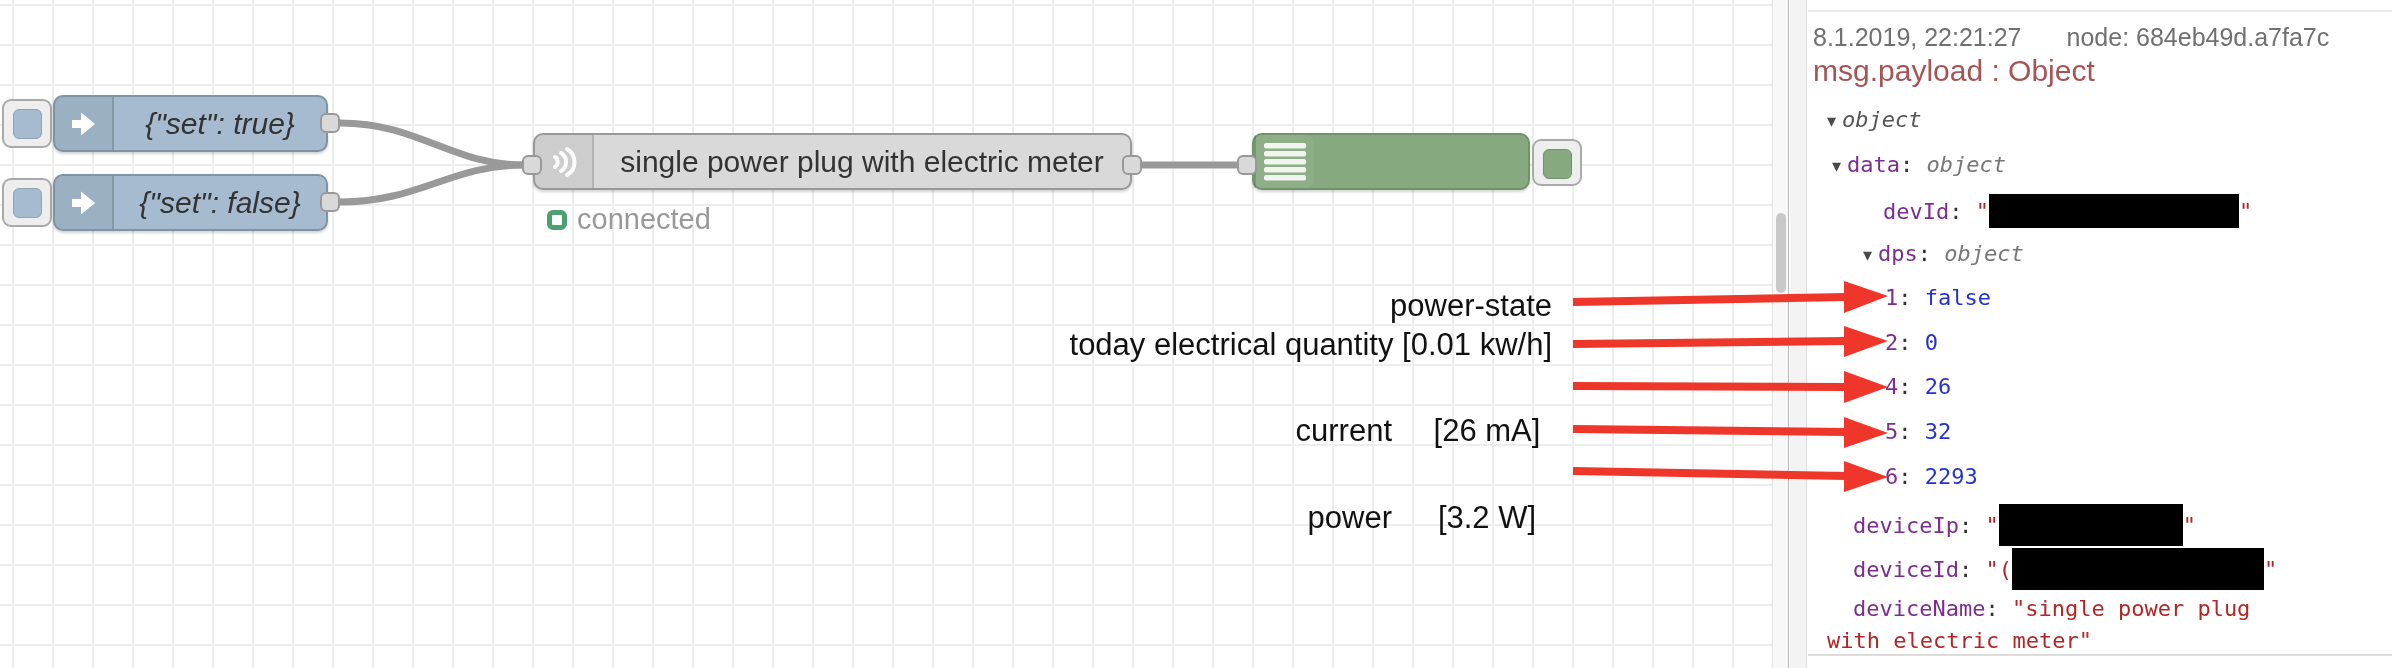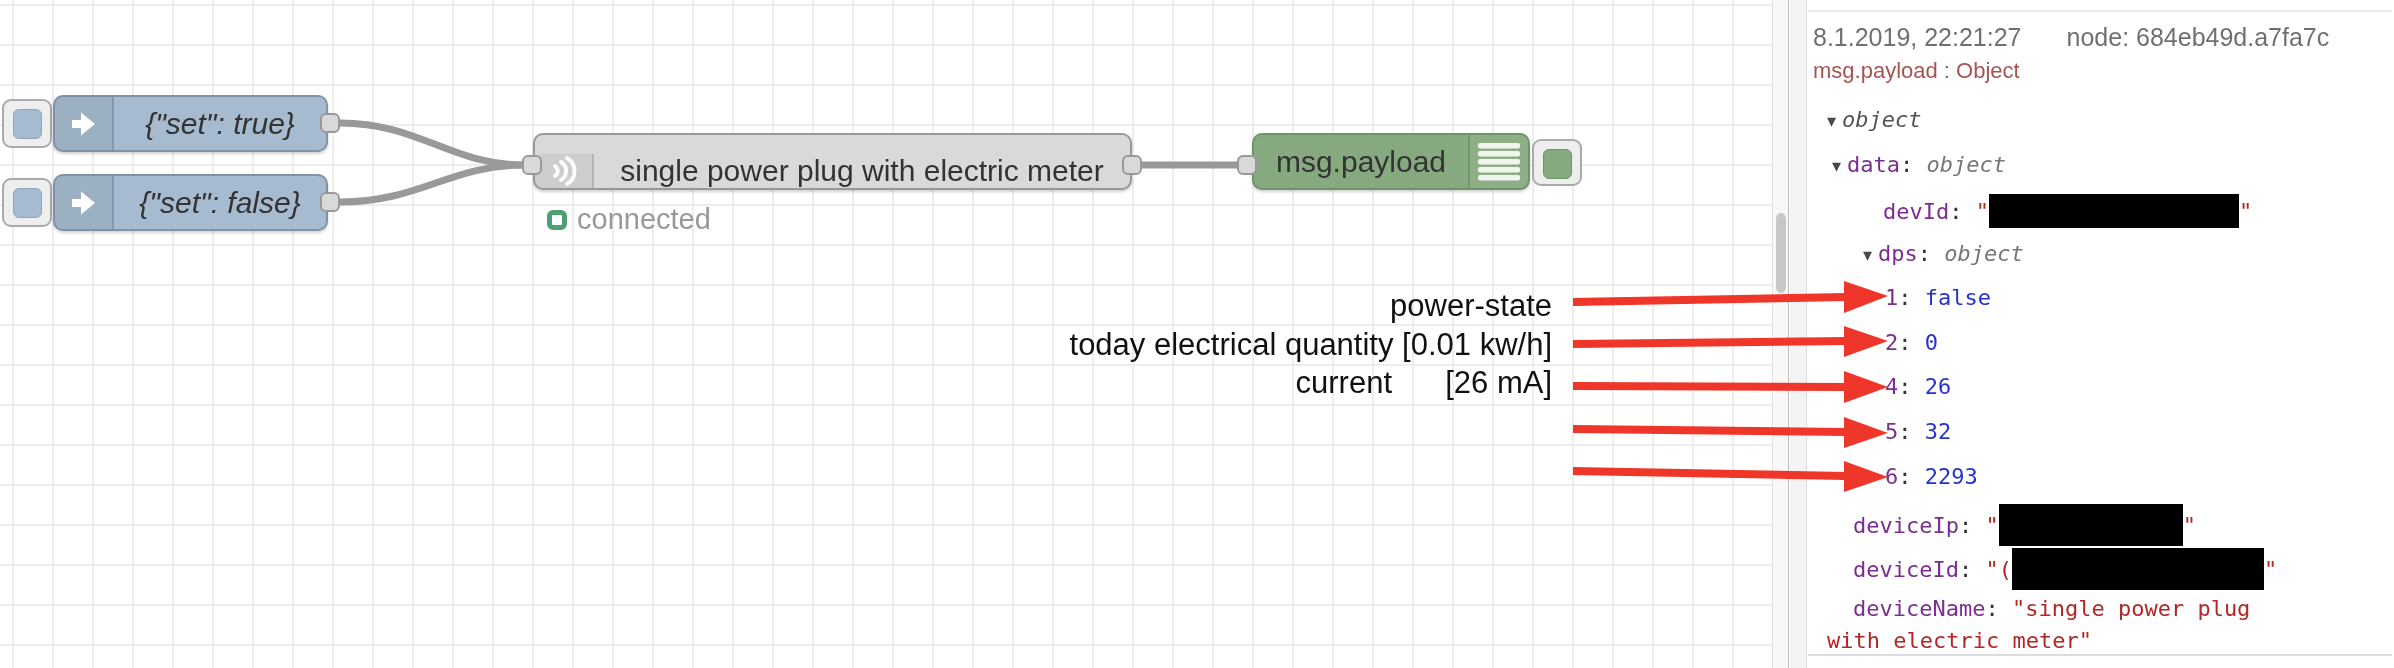--- a/index.html
+++ b/index.html
@@ -21,21 +21,21 @@
   
   .node{position:absolute;height:57px;border-radius:10px;display:flex;align-items:stretch;
         box-sizing:border-box;z-index:3;box-shadow:0 2px 3px rgba(0,0,0,.18);}
   .node .label{flex:1;display:flex;align-items:center;justify-content:center;
         font-size:30px;color:#333;white-space:nowrap;}
   .icon-area{width:57px;background:rgba(0,0,0,.055);display:flex;align-items:center;
         justify-content:center;border-top-left-radius:8px;border-bottom-left-radius:8px;}
   .inject{background:#a6bbcf;border:2px solid #7e93a5;}
   .inject .icon-area{border-right:2px solid rgba(0,0,0,.14);}
   .inject .label{font-style:italic;}
-  .device{background:#d9d9d9;border:2px solid #999;align-items:flex-end;}
+  .device{background:#d9d9d9;border:2px solid #999;}
   .device .icon-area{border-right:2px solid rgba(0,0,0,.12);}
   .debugnode{background:#87a980;border:2px solid #70946a;}
   .icon-area-right{width:58px;background:rgba(255,255,255,.06);border-left:2px solid rgba(0,0,0,.14);
         display:flex;align-items:center;justify-content:center;
         border-top-right-radius:8px;border-bottom-right-radius:8px;}
 
   .port{position:absolute;width:20px;height:20px;background:#d9d9d9;border:2px solid #999;
         border-radius:6px;box-sizing:border-box;z-index:4;}
 
   .sq-btn{position:absolute;width:50px;height:49px;background:#eee;border:2px solid #aaa;
@@ -46,38 +46,38 @@
 
   .status{position:absolute;left:547px;top:203px;z-index:3;display:flex;align-items:center;}
   .status-dot{width:20px;height:20px;box-sizing:border-box;border:5px solid #4aa070;
         border-radius:6px;background:#fff;}
   .status-label{margin-left:10px;font-size:29px;color:#999;text-align:center;}
 
   
   .annotations{position:absolute;top:287px;right:842px;z-index:5;text-align:right;
         font-size:31px;color:#111;line-height:38.7px;white-space:nowrap;}
   .ann-row{display:flex;justify-content:flex-end;align-items:baseline;}
-  .ann-val{display:inline-block;width:130px;margin-left:30px;text-align:right;}
+  .ann-val{display:inline-block;width:130px;margin-left:30px;text-align:center;margin-top:48px;}
 
   
   .vscrollbar{position:absolute;left:1772px;top:0;width:17px;height:668px;background:#f8f8f8;
         border-left:1px solid #e2e2e2;border-right:1px solid #bbb;box-sizing:border-box;}
   .vthumb{position:absolute;left:3px;top:213px;width:10px;height:80px;background:#c8c8c8;border-radius:5px;}
   .separator{position:absolute;left:1790px;top:0;width:17px;height:668px;background:#f3f3f3;
         border-right:1px solid #ddd;box-sizing:border-box;}
 
   
   .sidebar{position:absolute;left:1807px;top:0;width:587px;height:541px;background:#fff;}
   .msg{position:absolute;left:1px;top:10px;width:584px;height:646px;
         border-top:2px solid #eaeaea;border-bottom:2px solid #ddd;box-sizing:border-box;}
   .drow{position:absolute;white-space:nowrap;font-family:"DejaVu Sans Mono",monospace;
         font-size:22px;line-height:28px;color:#333;}
   .meta{font-family:"Liberation Sans",sans-serif;font-size:25px;color:#707070;}
   .meta .nodeid{margin-left:45px;}
-  .topic{font-family:"Liberation Sans",sans-serif;font-size:22px;color:#a65454;}
+  .topic{font-family:"Liberation Sans",sans-serif;font-size:30px;color:#a65454;}
   .tri{color:#4a4a4a;font-size:18px;margin-right:6px;font-family:"DejaVu Sans",sans-serif;}
   .k{color:#7b2d90;}
   .c{color:#333;}
   .t{font-style:italic;color:#777;}
   .t-root{font-style:italic;color:#555;}
   .v-num{color:#2433cf;}
   .v-str{color:#b32626;}
   .redact{display:inline-block;background:#000;height:34px;vertical-align:middle;
         position:relative;top:-2px;}
   .dname{white-space:normal;width:460px;text-indent:26px;line-height:32px;}
@@ -134,21 +134,20 @@
     <div class="label">single power plug with electric meter</div>
   </div>
   <div class="port" style="left:522px;top:155px;"></div>
   <div class="port" style="left:1122px;top:155px;"></div>
   <div class="status">
     <div class="status-dot"></div>
     <div class="status-label">connected</div>
   </div>
 
   <div class="node debugnode" style="left:1252px;top:133px;width:278px;">
-    <div class="label">msg.payload</div>
     <div class="icon-area-right">
       <svg width="44" height="40" viewBox="0 0 44 40">
         <g fill="#fff" opacity="0.88">
           <rect x="1" y="1" width="42" height="5.5" rx="2"></rect>
           <rect x="1" y="9" width="42" height="5.5" rx="2"></rect>
           <rect x="1" y="17" width="42" height="5.5" rx="2"></rect>
           <rect x="1" y="25" width="42" height="5.5" rx="2"></rect>
           <rect x="1" y="33" width="42" height="5.5" rx="2"></rect>
         </g>
       </svg>
@@ -162,20 +161,24 @@
   <div class="annotations">
     <div class="ann-row">
       <span>power-state</span>
     </div>
     <div class="ann-row">
       <span>today electrical quantity [0.01 kw/h]</span>
     </div>
     <div class="ann-row">
       <span>current</span>
       <span class="ann-val">[26 mA]</span>
+    </div>
+    <div class="ann-row">
+      <span>power</span>
+      <span class="ann-val">[3.2 W]</span>
     </div>
   </div>
 
   <div class="vscrollbar">
     <div class="vthumb"></div>
   </div>
   <div class="separator"></div>
 
   <div class="sidebar">
     <div class="msg">

